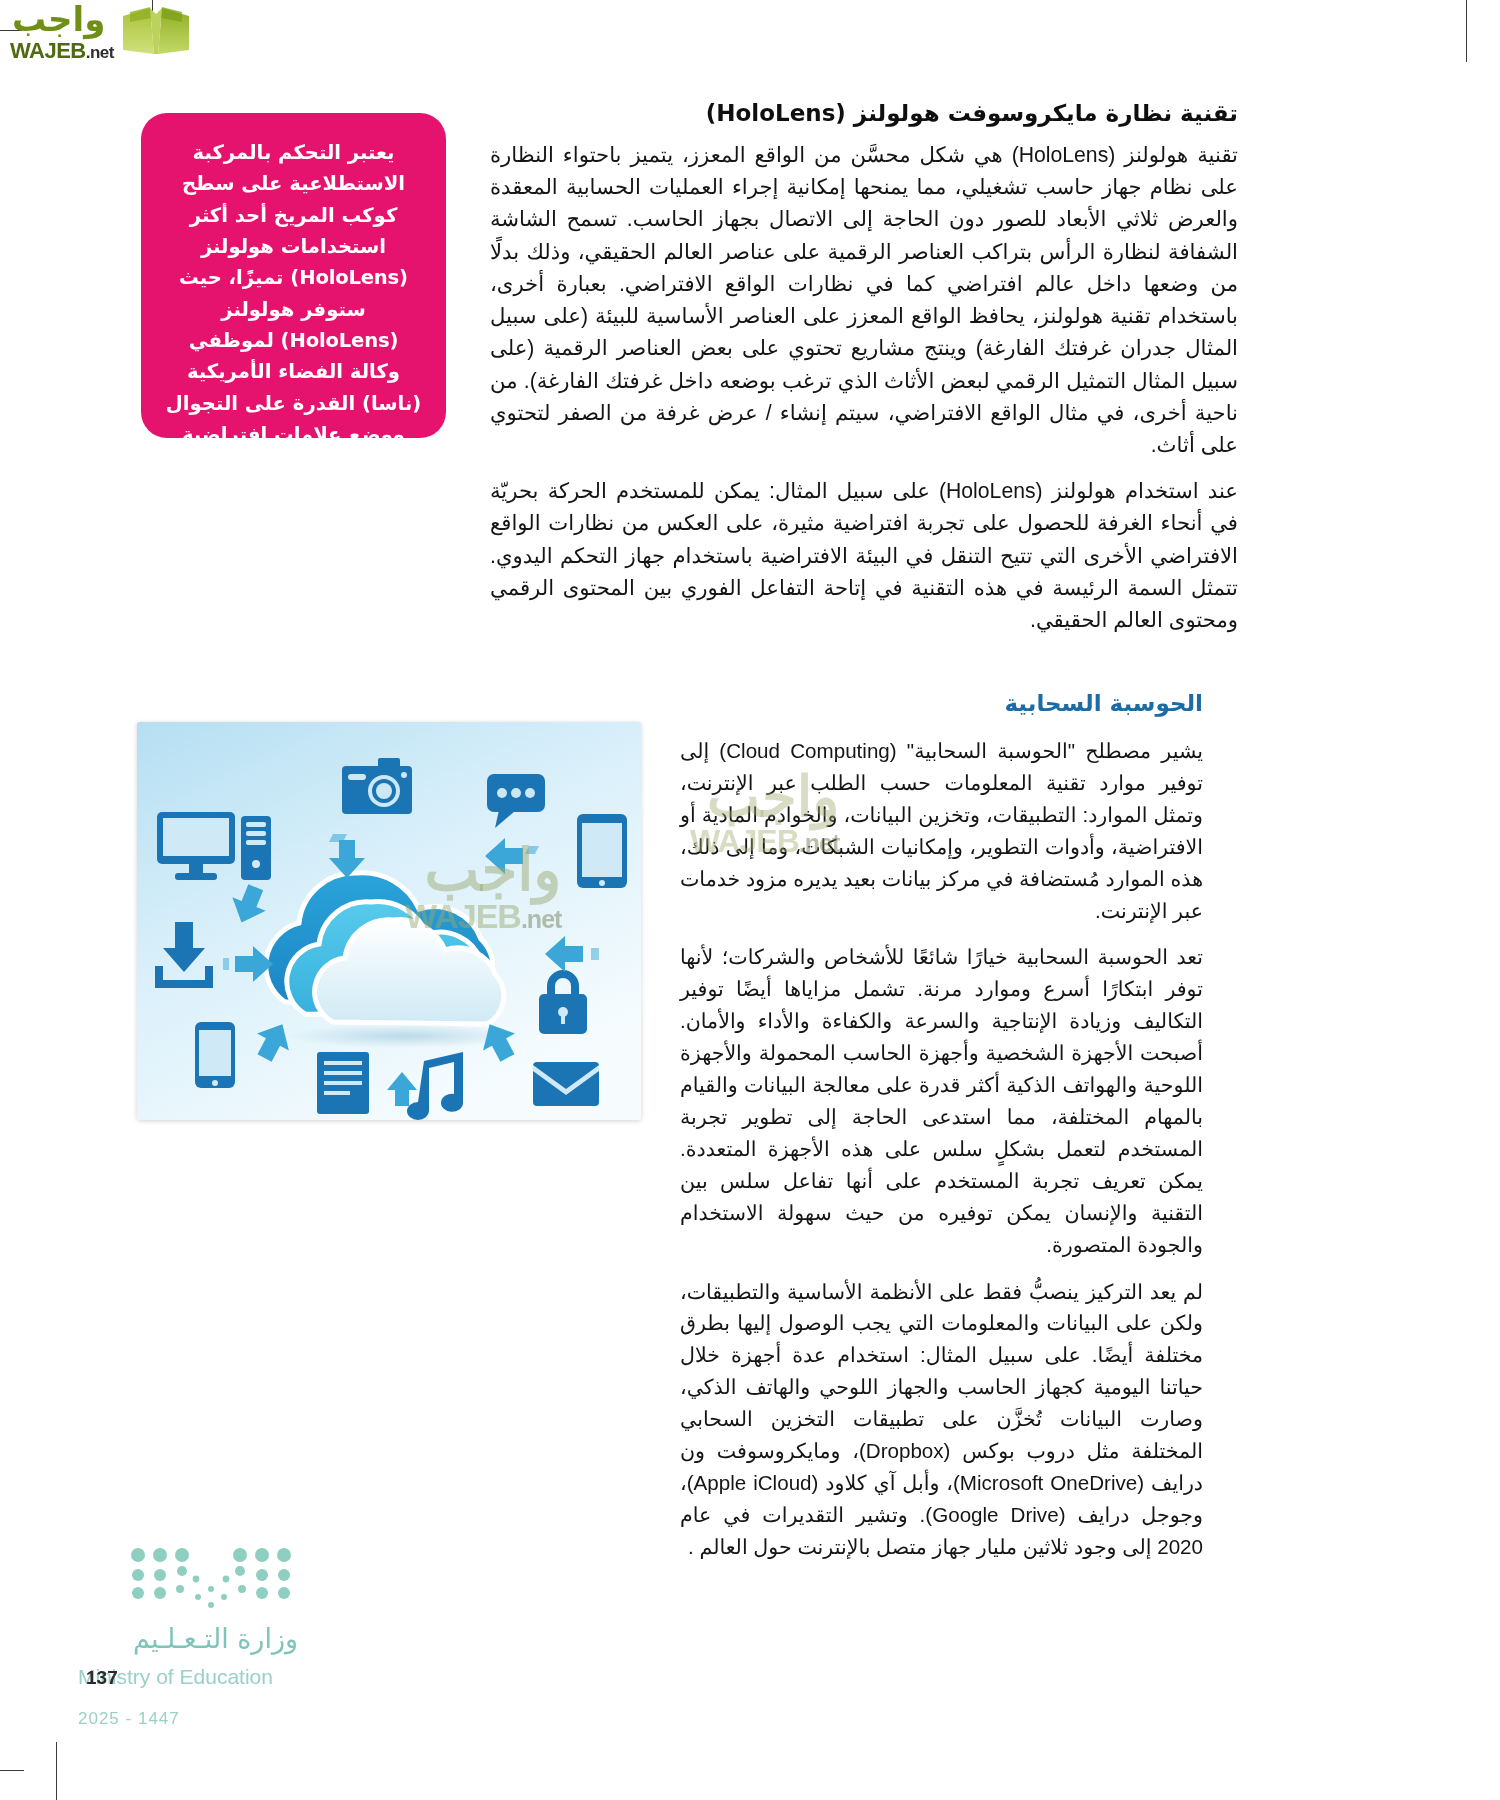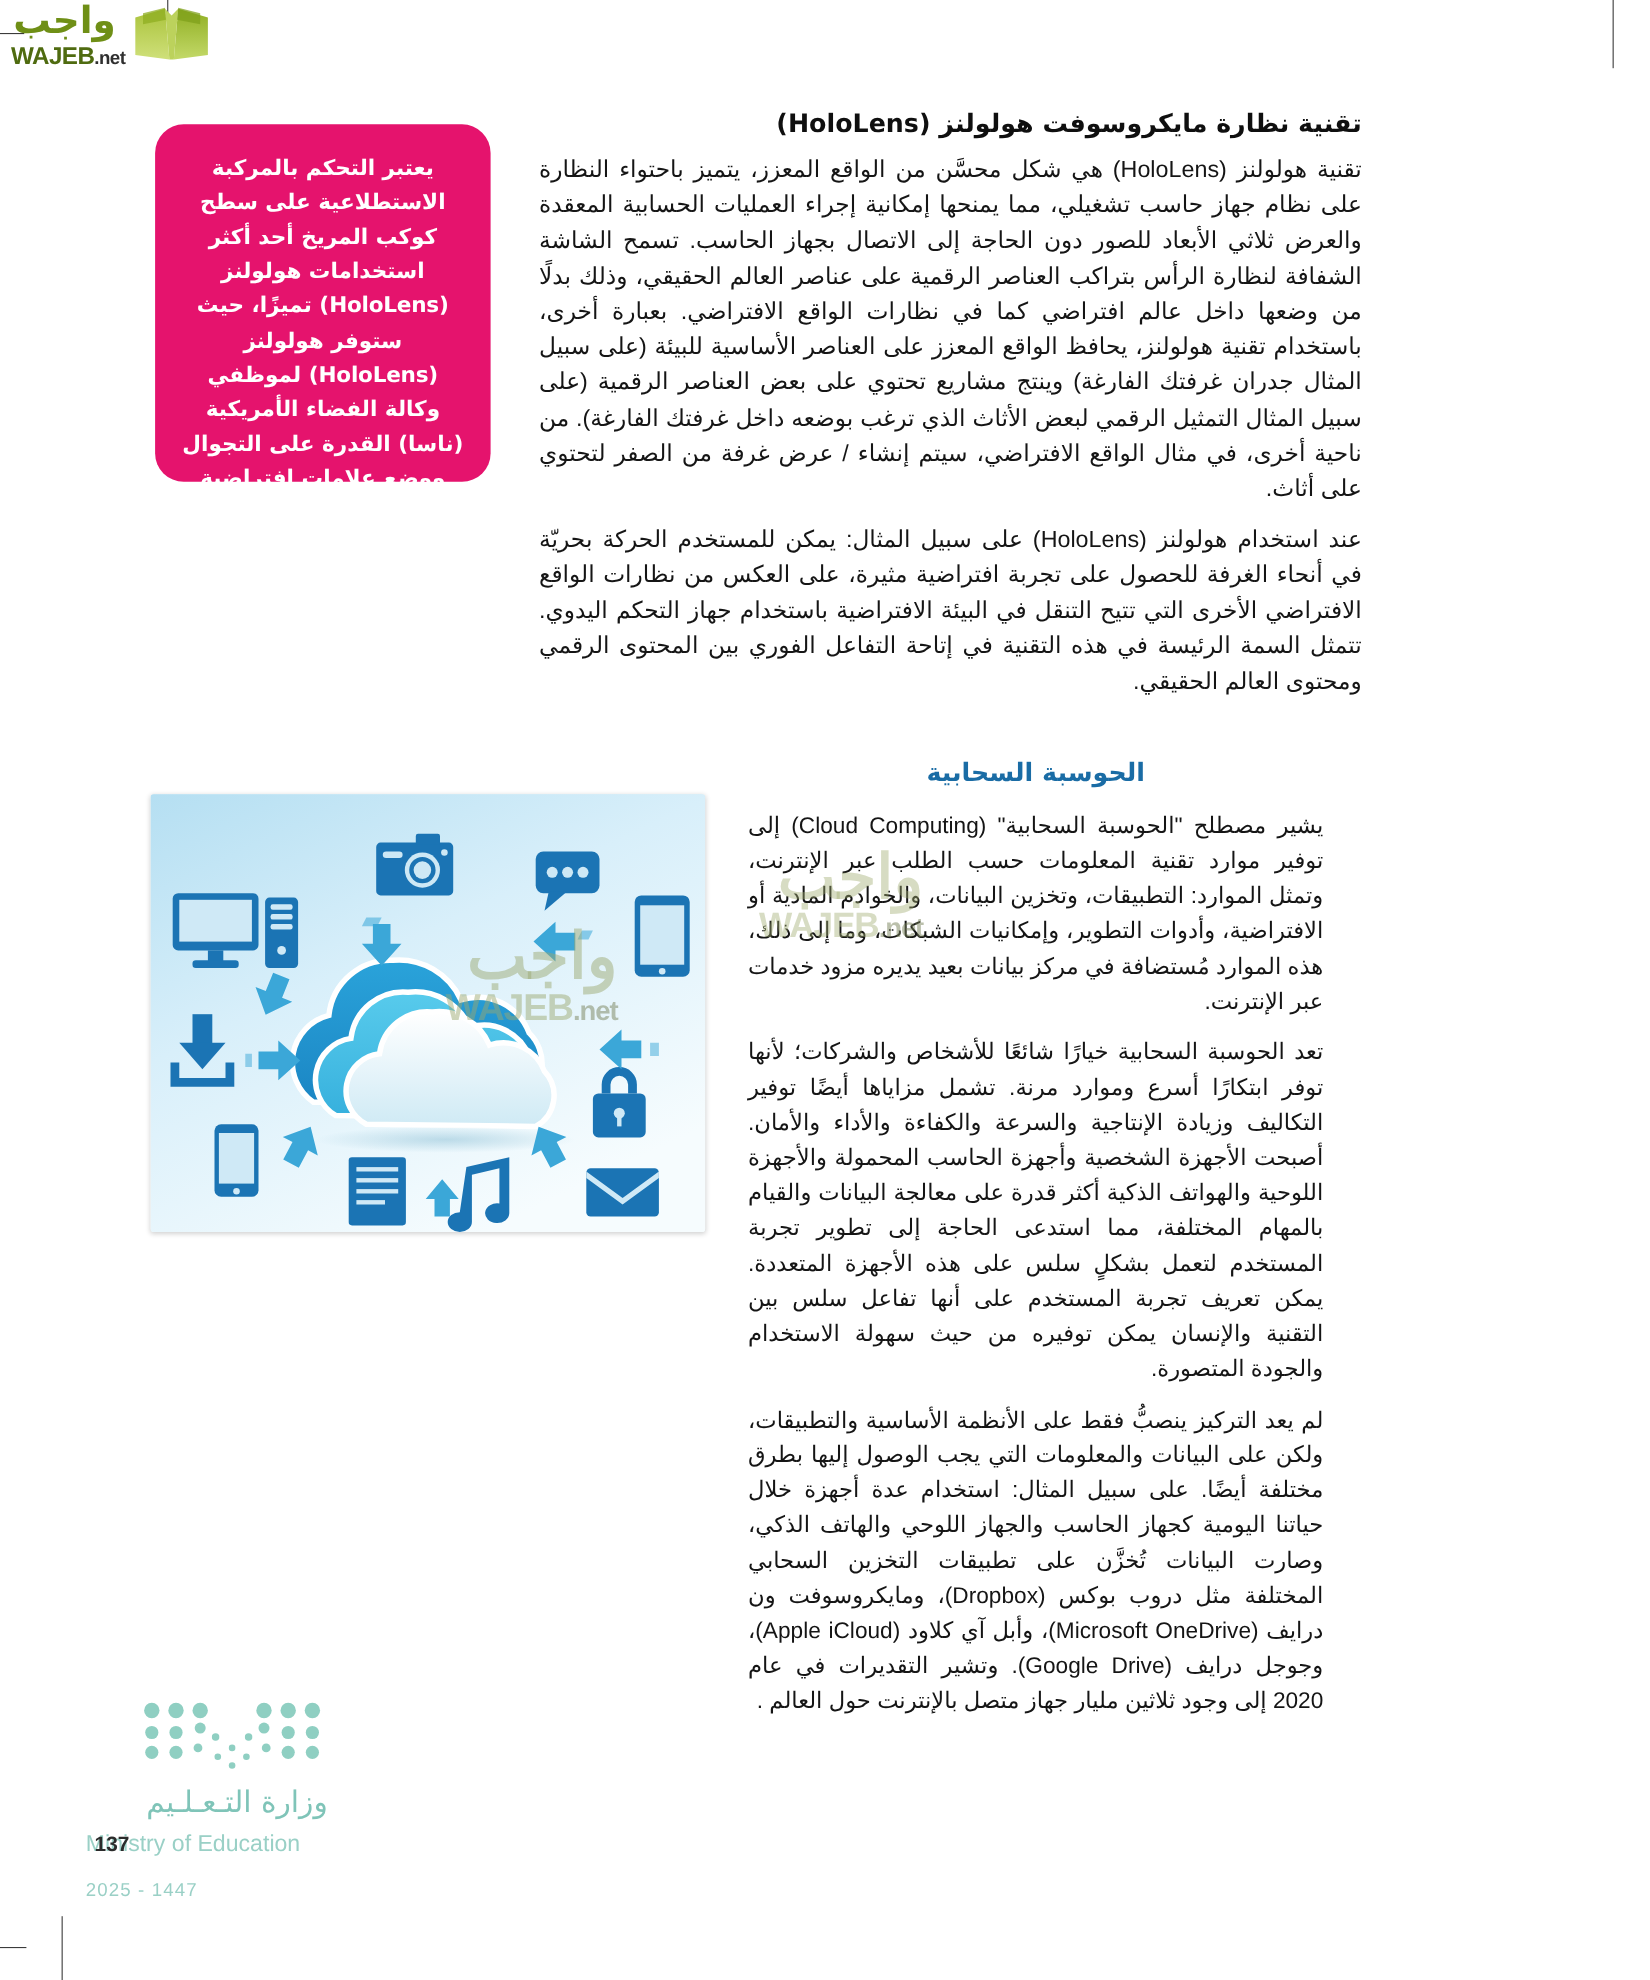--- a/index.html
+++ b/index.html
@@ -132,21 +132,21 @@
     margin: 0 0 14px 0;
     font-family: Liberation Sans, sans-serif;
   }
 
   
   .cloud-heading {
     position: absolute;
     left: 680px; top: 690px;
     width: 523px;
     direction: rtl;
-    text-align: center;
+    text-align: right;
     font-size: 23px;
     font-weight: bold;
     color: #1a6ca5;
     font-family: "DejaVu Sans", sans-serif;
   }
   .col-lower {
     position: absolute;
     left: 680px; top: 735px;
     width: 523px;
   }

